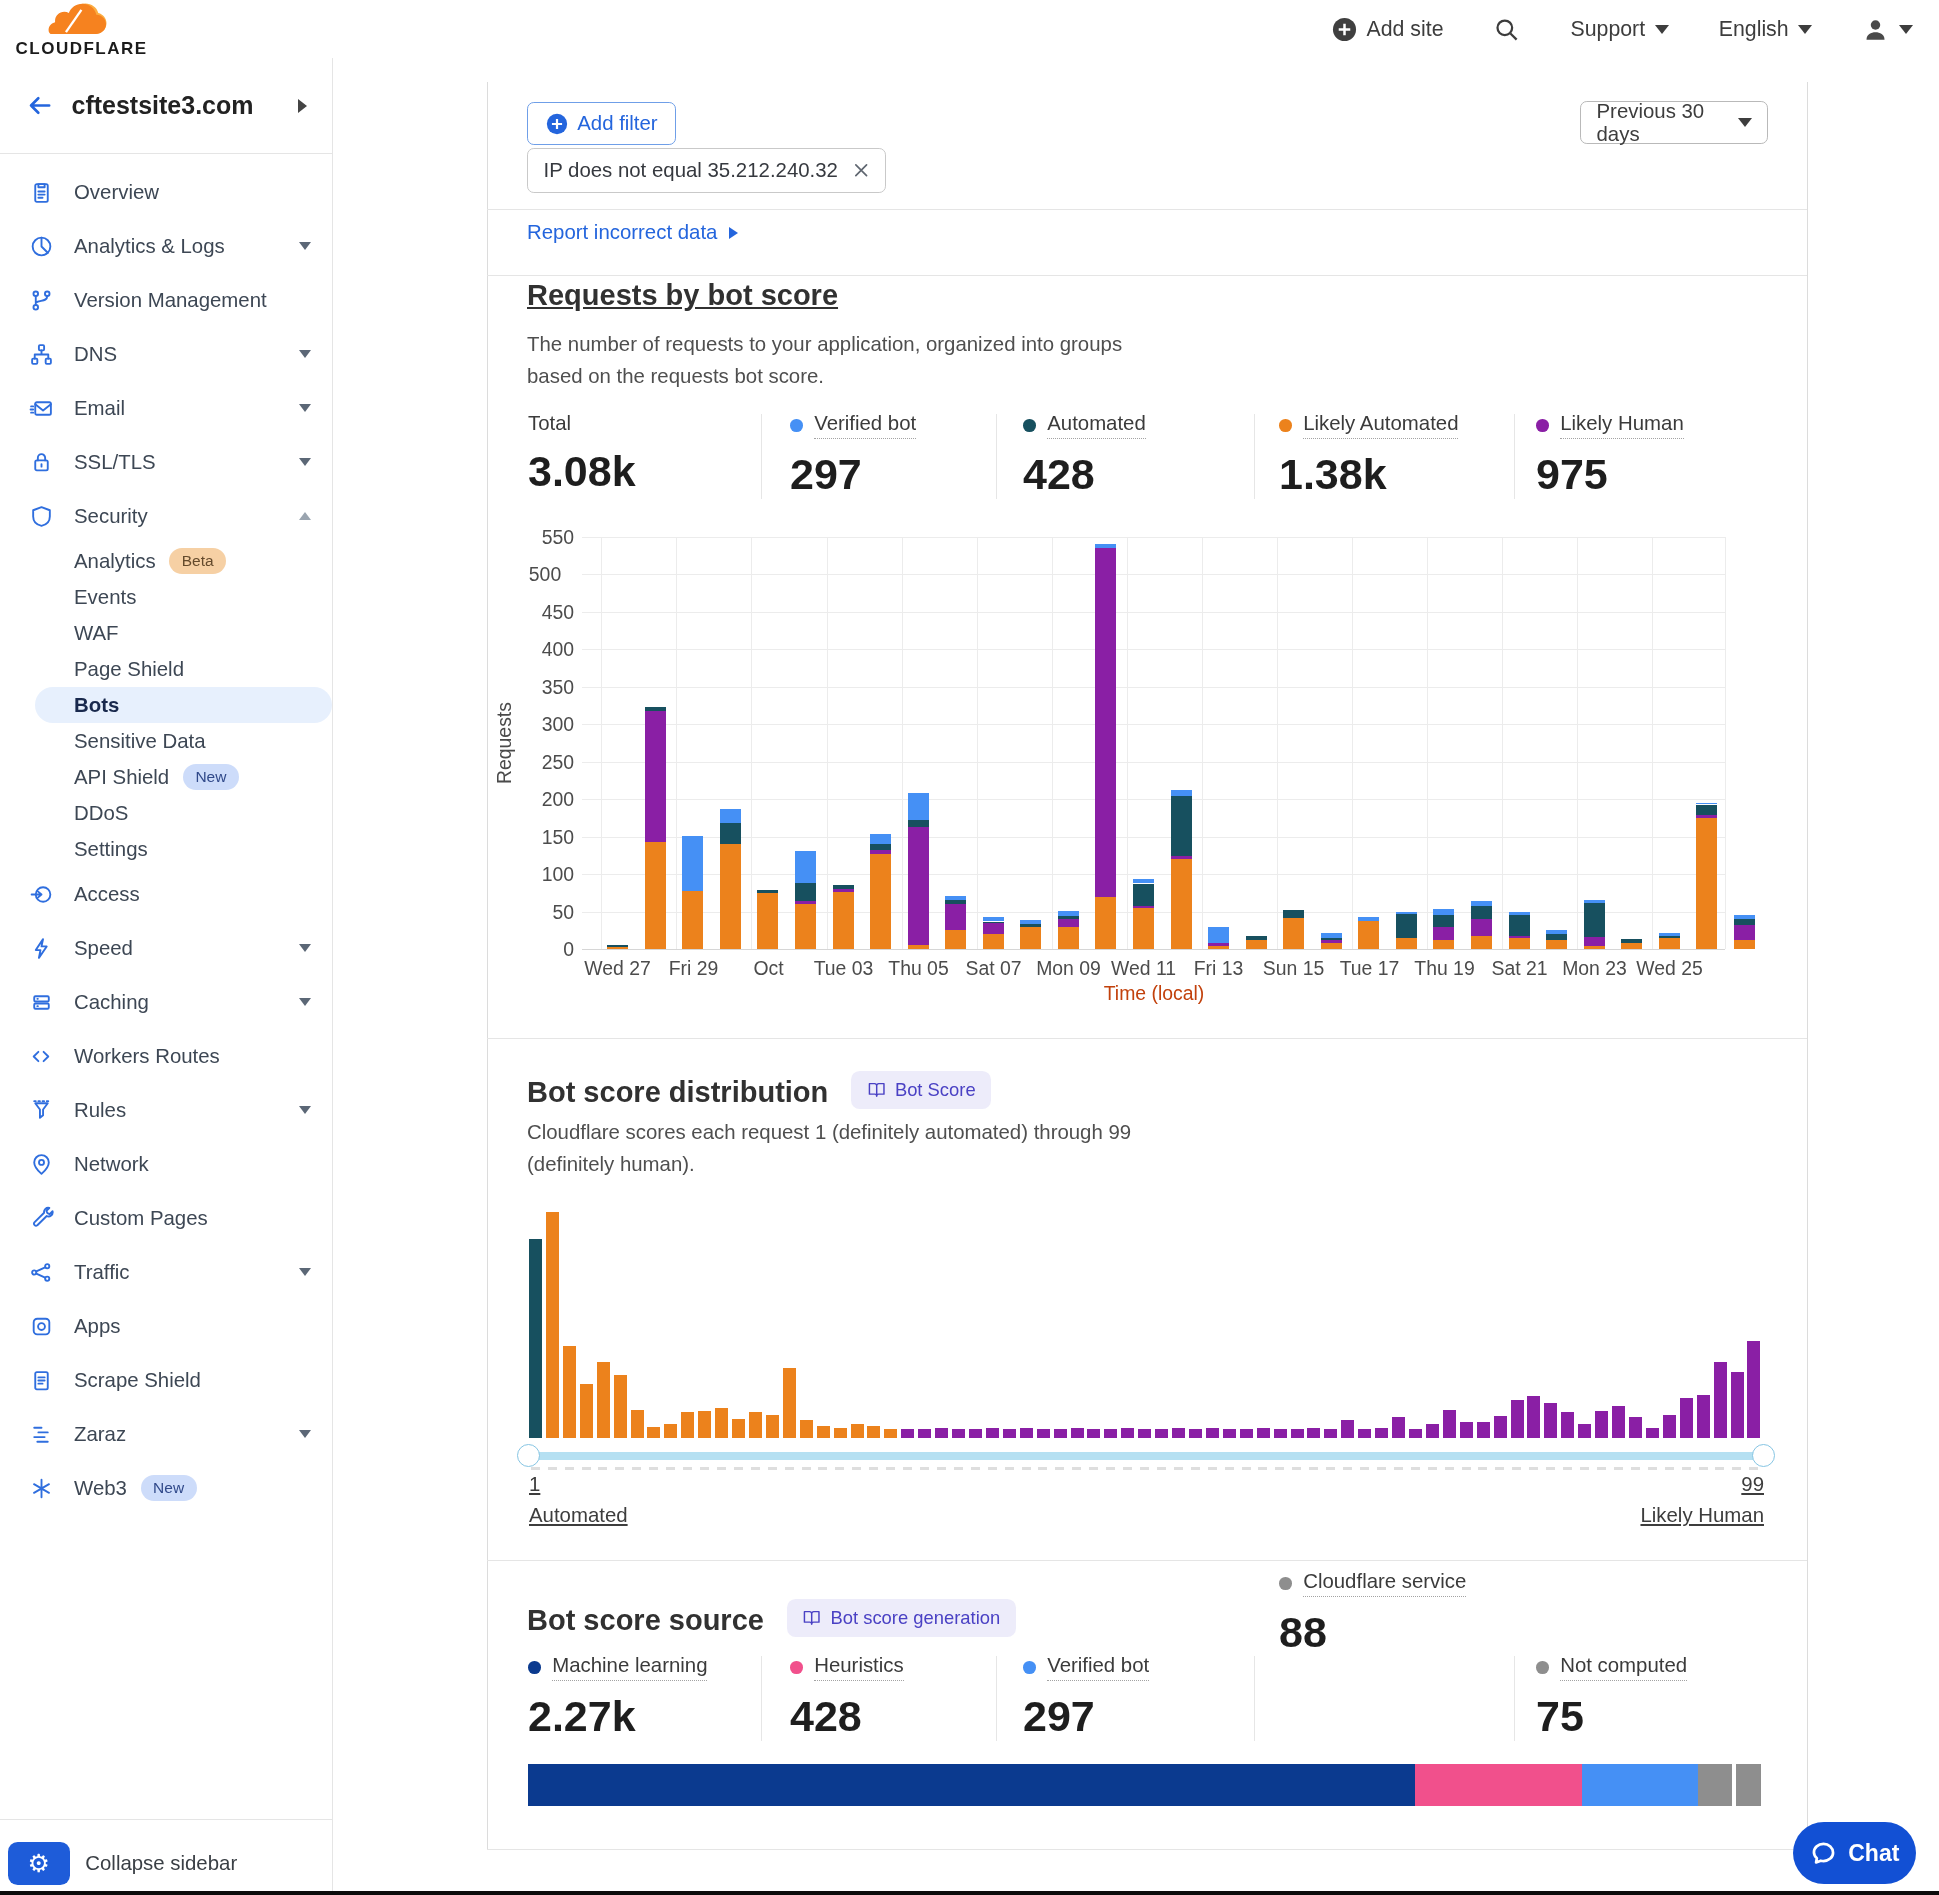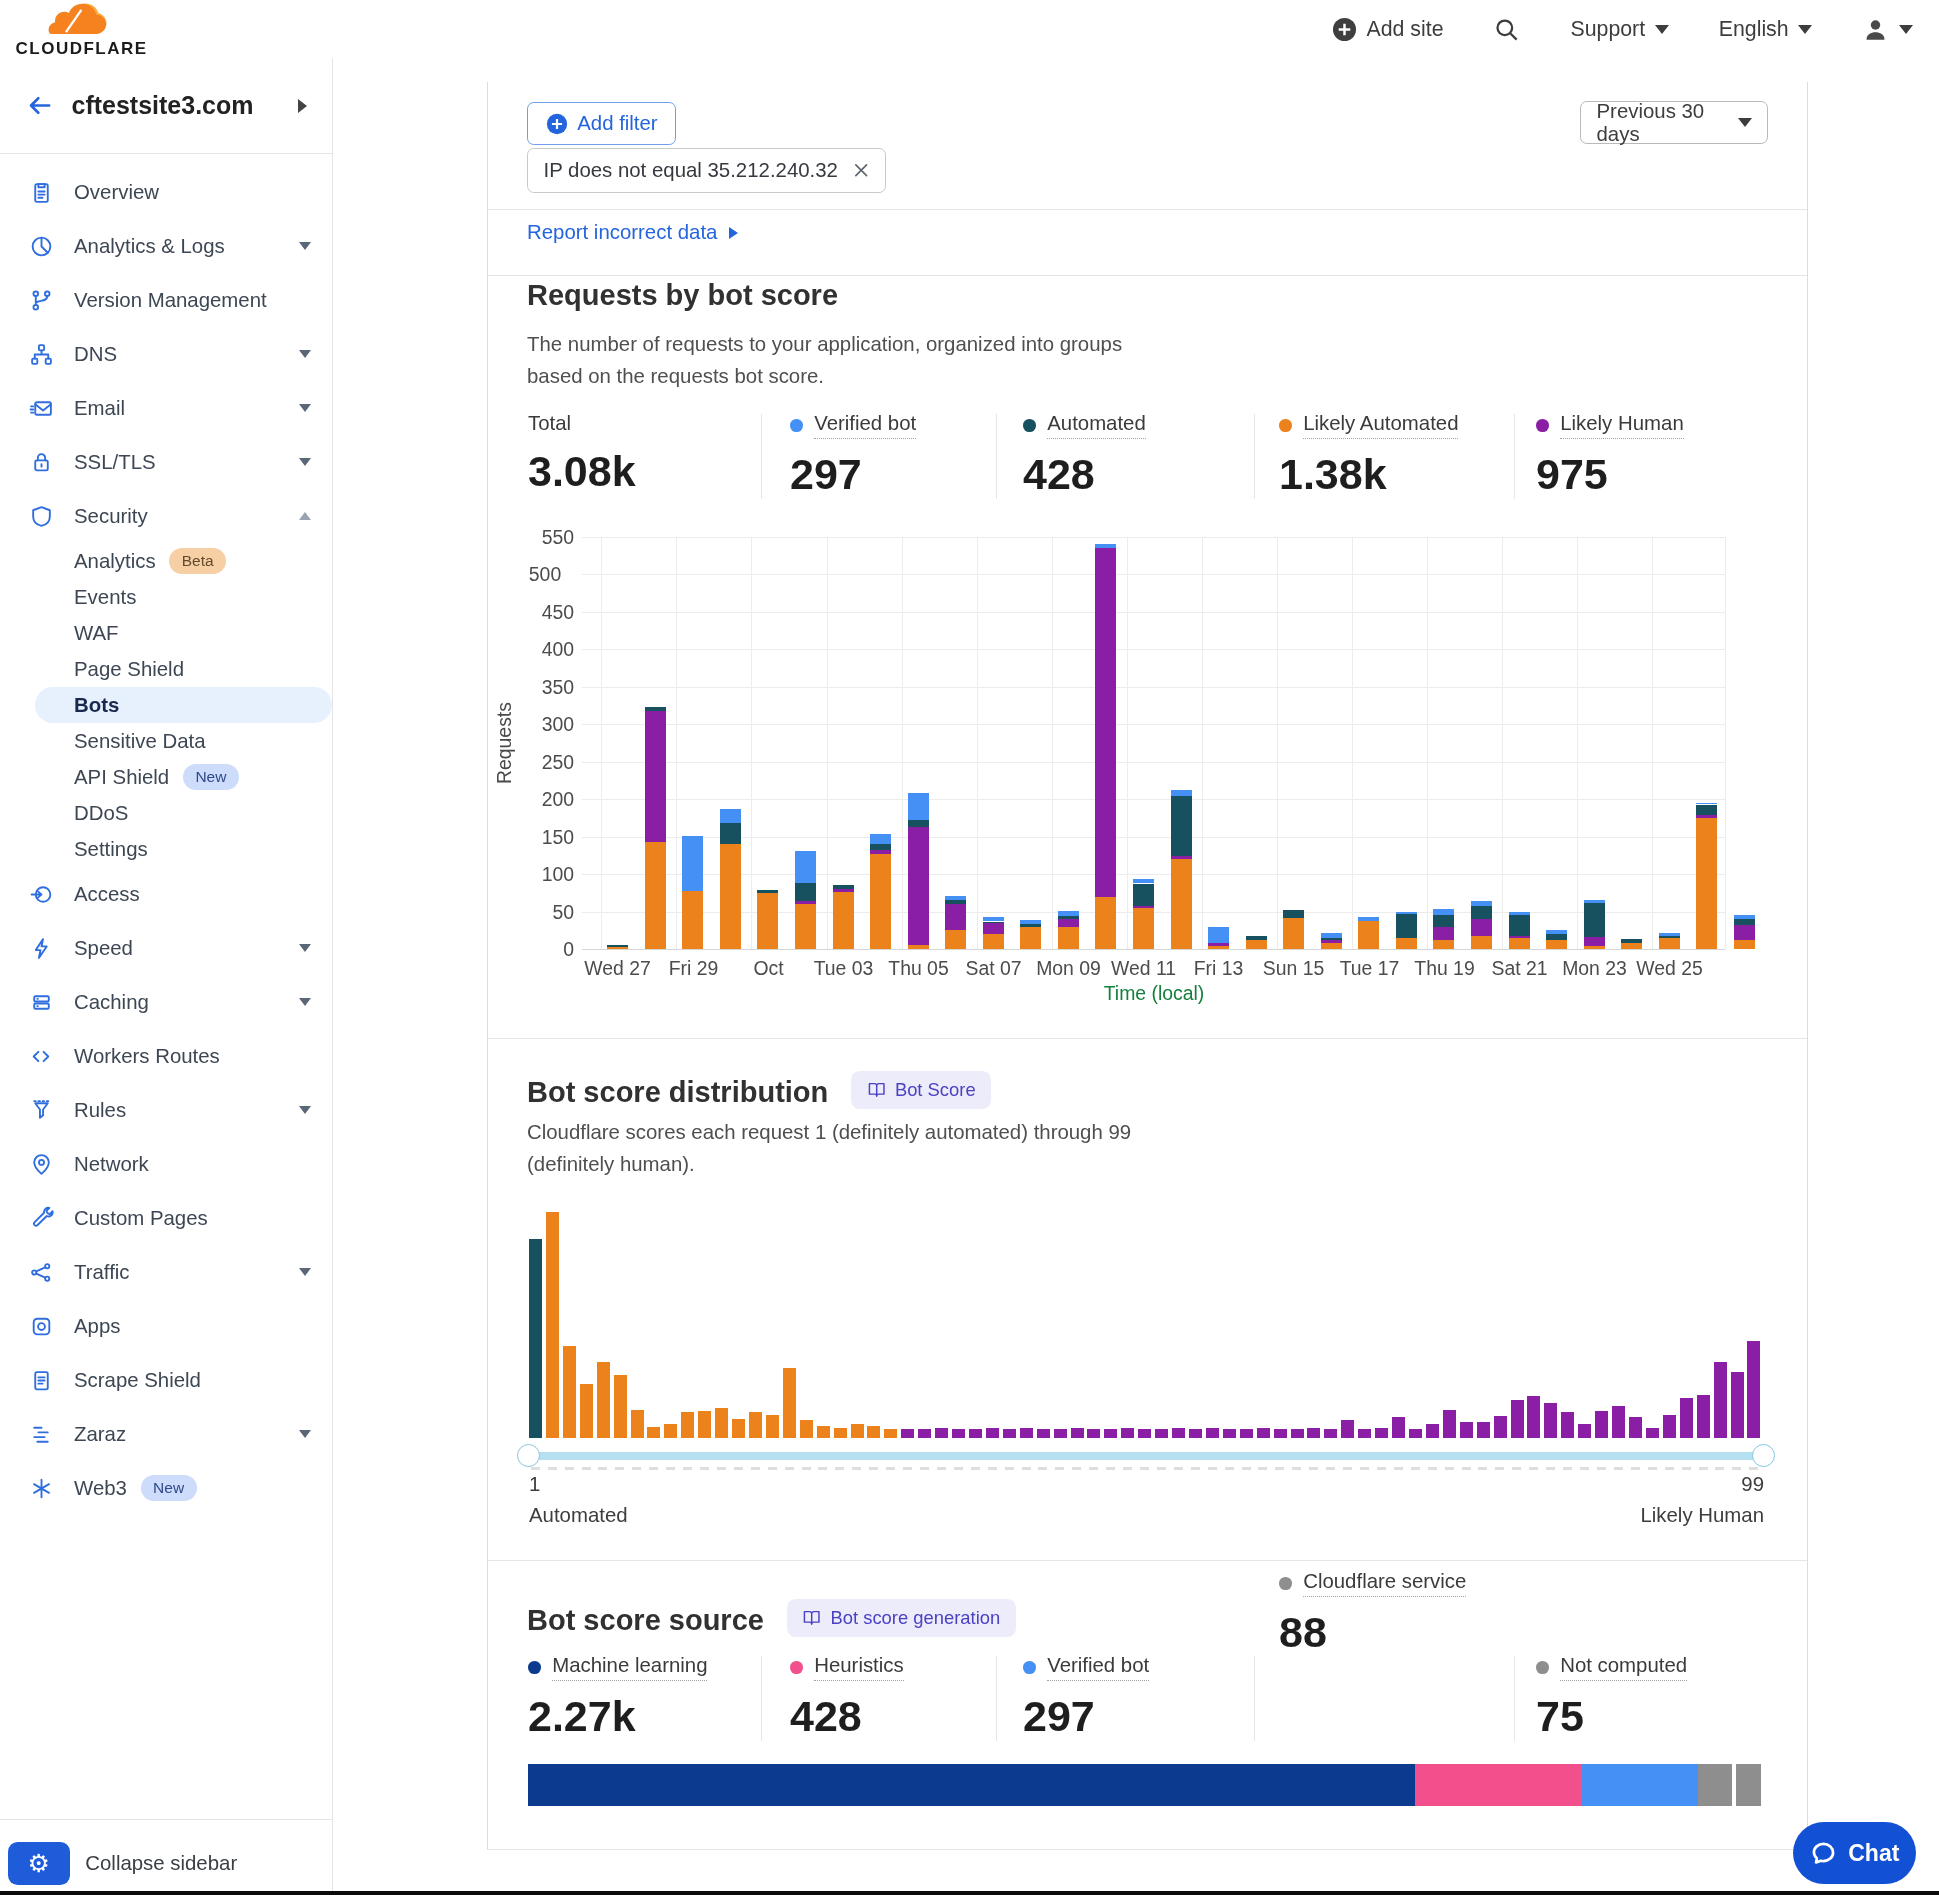--- a/index.html
+++ b/index.html
@@ -1,18 +1,18 @@
 <!DOCTYPE html>
 <html><head>
 <meta charset="utf-8">
 <style>
   html,body{margin:0;padding:0;background:#fff;}
   #page{position:relative;width:1940px;height:1895px;background:#fff;overflow:hidden;
         font-family:"Liberation Sans", sans-serif;color:#333;}
-  .abs{position:absolute;}
+  .abs{position:absolute;text-decoration:underline;}
   .line{position:absolute;background:#e5e5e5;}
   
   #topbar{position:absolute;left:0;top:0;width:100%;height:58px;background:#fff;z-index:5;}
   #logo{position:absolute;left:15.5px;top:1.9px;width:126px;text-align:center;}
   #logo .brand{font-size:17px;font-weight:700;letter-spacing:1.5px;color:#1b1b1b;display:block;margin-top:-1.9px;}
   #hdr-right{position:absolute;right:27px;top:0;height:58px;display:flex;align-items:center;gap:50px;}
   .hdr-item{display:flex;align-items:center;gap:9.7px;font-size:21.3px;color:#3d3d3d;cursor:pointer;}
   .tri-down{width:0;height:0;border-left:7.8px solid transparent;border-right:7.8px solid transparent;border-top:9.7px solid #3d3d3d;}
   .tri-right{width:0;height:0;border-top:7.8px solid transparent;border-bottom:7.8px solid transparent;border-left:9.7px solid #444;}
   
@@ -53,21 +53,21 @@
   .stat{position:absolute;}
   .stat-label-row{display:flex;align-items:center;gap:11.6px;}
   .dot{width:12.6px;height:12.6px;border-radius:50%;display:inline-block;}
   .stat-label{font-size:20.4px;color:#3b3b3b;}
   .stat-label.dotted{border-bottom:1.9px dotted #a3a3a3;padding-bottom:2.9px;cursor:pointer;}
   .stat-value{font-size:43px;font-weight:600;color:#1e1e1e;margin-top:11.6px;}
   .tick{position:absolute;font-size:19.4px;color:#4c4c4c;}
   #req-plot{position:absolute;left:582px;top:537px;width:1143px;height:412px;}
   #req-ylabel{position:absolute;left:490px;top:537px;height:412px;width:29px;display:flex;align-items:center;justify-content:center;
               writing-mode:vertical-rl;transform:rotate(180deg);font-size:19.4px;color:#4a4a4a;}
-  #xaxis-title{position:absolute;left:1057px;top:982px;width:194px;text-align:center;font-size:19.4px;color:#15803d;}
+  #xaxis-title{position:absolute;left:1057px;top:982px;width:194px;text-align:center;font-size:19.4px;color:#c2410c;}
   .gridline-h{position:absolute;left:0;width:100%;height:1px;background:#ececec;}
   .gridline-v{position:absolute;top:0;height:100%;width:1px;background:#ececec;}
   .bar-seg{position:absolute;}
   #dist-plot{position:absolute;left:529px;top:1210px;width:1235px;height:228px;overflow:hidden;}
   .dist-bar{position:absolute;bottom:0;width:13px;}
   #slider-track{position:absolute;left:529px;top:1452px;width:1235px;height:7.8px;background:#b5e0f2;border-radius:3.9px;}
   .slider-handle{position:absolute;top:1444px;width:23px;height:23px;border-radius:50%;background:#fff;border:1.9px solid #86c5e3;box-sizing:border-box;cursor:pointer;}
   .slider-dash{position:absolute;top:1467px;height:2.9px;width:8.7px;background:#dedede;}
   #src-bar{position:absolute;left:528px;top:1764px;width:1233px;height:42px;display:flex;}
   #chat-btn{position:absolute;left:1793px;top:1822px;width:123px;height:62px;background:#1250d4;border-radius:31px;

